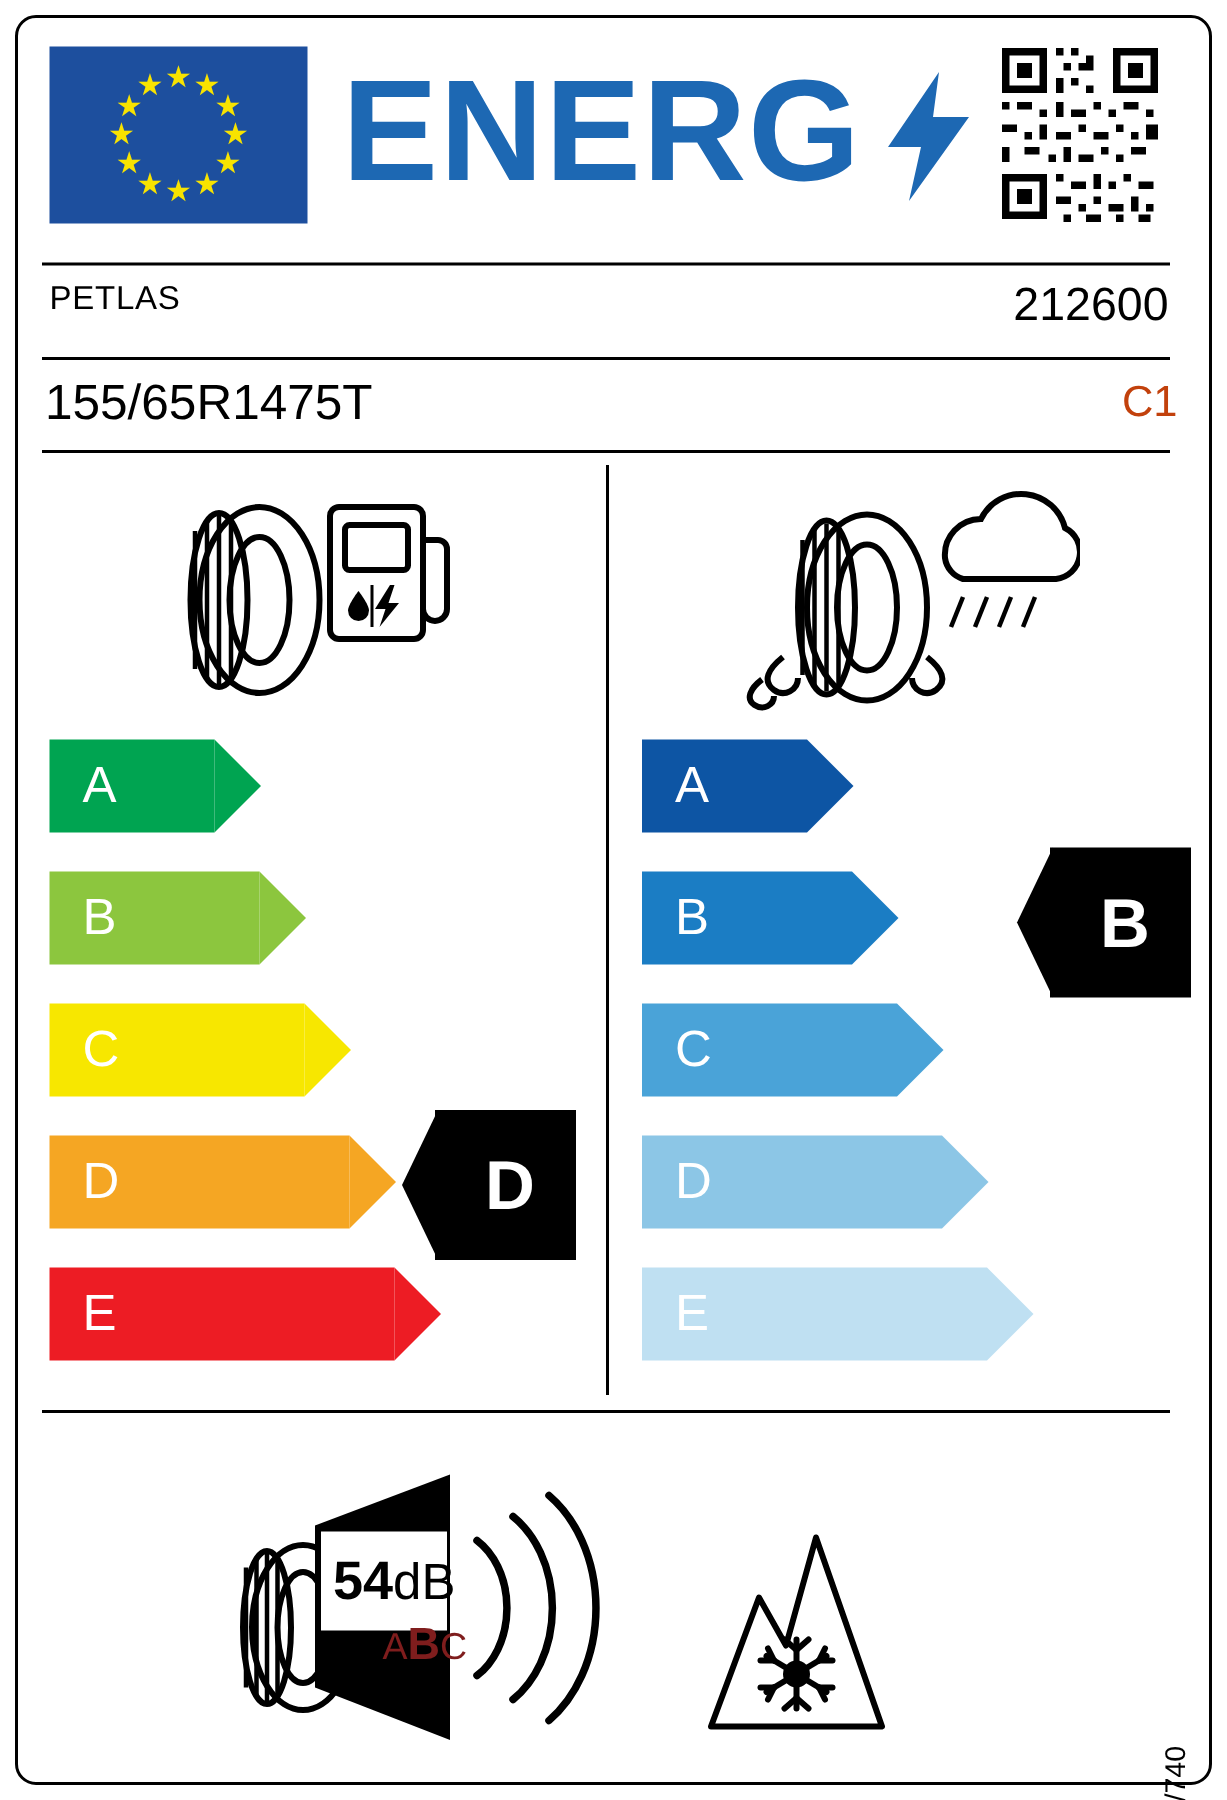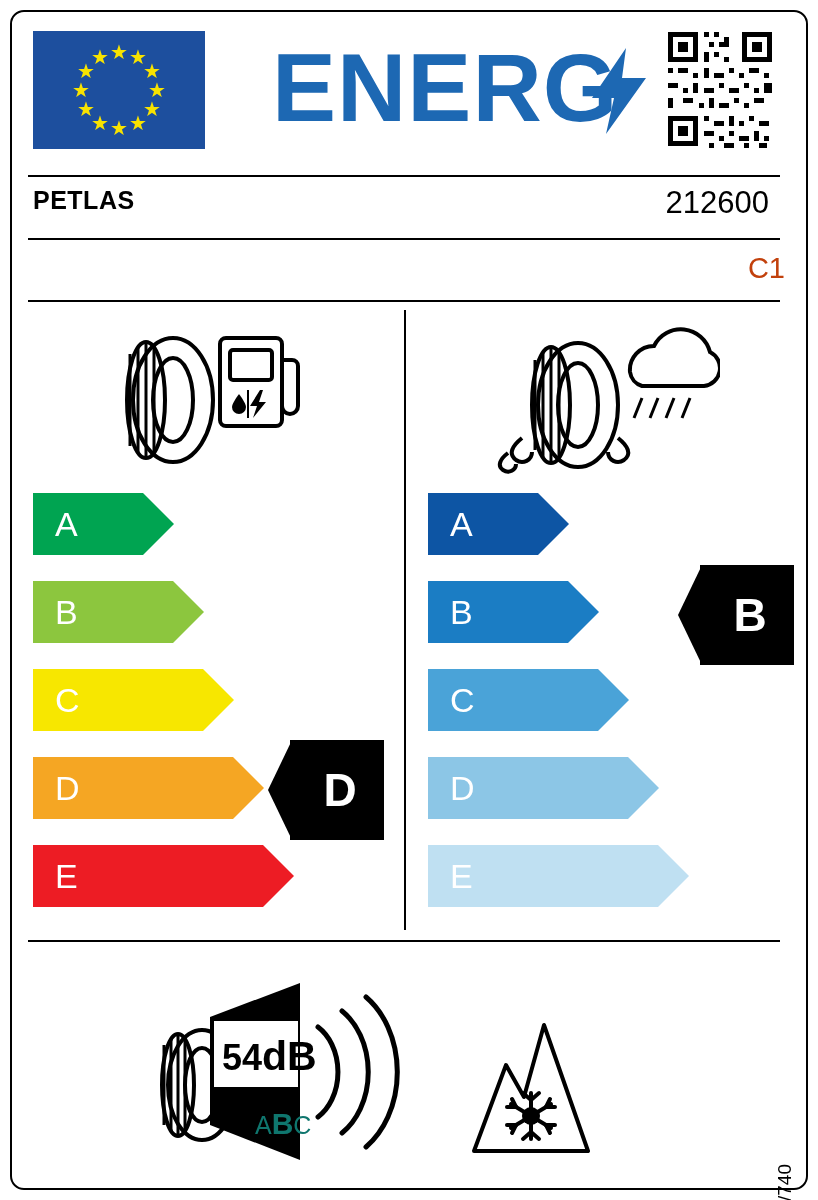--- a/index.html
+++ b/index.html
@@ -50,21 +50,20 @@
   }
   .energ-word {
     position: absolute;
     left: 228px;
     top: 38px;
     font-size: 96px;
     font-weight: bold;
     letter-spacing: 1px;
     color: #1d68b3;
     line-height: 100px;
-    margin-left: 44px;
   }
   .bolt {
     position: absolute;
     left: 592px;
     top: 48px;
     width: 54px;
     height: 86px;
   }
   .qr {
     position: absolute;
@@ -84,28 +83,28 @@
   }
   .rule.r1 { top: 175px; }
   .rule.r2 { top: 238px; }
   .rule.r3 { top: 300px; }
   .rule.r4 { top: 940px; }
 
   .brand {
     position: absolute;
     left: 33px;
     top: 186px;
-    font-size: 25px;
-    font-weight: bold;
+    font-size: 22px;
+    font-weight: normal;
     letter-spacing: 0.5px;
     color: #000;
   }
   .code {
     position: absolute;
-    right: 49px;
+    right: 39px;
     top: 185px;
     font-size: 31px;
     color: #000;
   }
   .tyre-size {
     position: absolute;
     left: 30px;
     top: 249px;
     font-size: 33px;
     color: #000;
@@ -222,29 +221,29 @@
   }
   .noise-db {
     position: absolute;
     left: 222px;
     top: 1033px;
     font-size: 36px;
     font-weight: bold;
     color: #000;
   }
   .noise-db .unit {
-    font-weight: bold;
-    font-size: 41px;
+    font-weight: normal;
+    font-size: 34px;
   }
   .noise-classes {
     position: absolute;
     left: 255px;
-    top: 1107px;
+    top: 1080px;
     font-size: 25px;
-    color: #0f766e;
+    color: #7f1d1d;
   }
   .noise-classes b { font-size: 30px; }
 
   .snow-wrap {
     position: absolute;
     left: 466px;
     top: 1005px;
     width: 130px;
     height: 150px;
   }
@@ -356,20 +355,21 @@
     </svg>
   </div>
 
   <div class="rule r1"></div>
   <div class="rule r2"></div>
   <div class="rule r3"></div>
   <div class="rule r4"></div>
 
   <div class="brand">PETLAS</div>
   <div class="code">212600</div>
+  <div class="tyre-size">155/65R1475T</div>
   <div class="tyre-class">C1</div>
 
   <div class="v-divider"></div>
 
   <div class="pict" style="left:110px; top:320px; width:200px; height:160px;">
     <svg viewBox="0 0 200 160" width="200" height="160">
       <g fill="none" stroke="#000" stroke-width="4">
         <ellipse cx="63" cy="80" rx="40" ry="62"></ellipse>
         <ellipse cx="63" cy="80" rx="20" ry="42" fill="#fff"></ellipse>
         <ellipse cx="36" cy="80" rx="19" ry="58"></ellipse>

